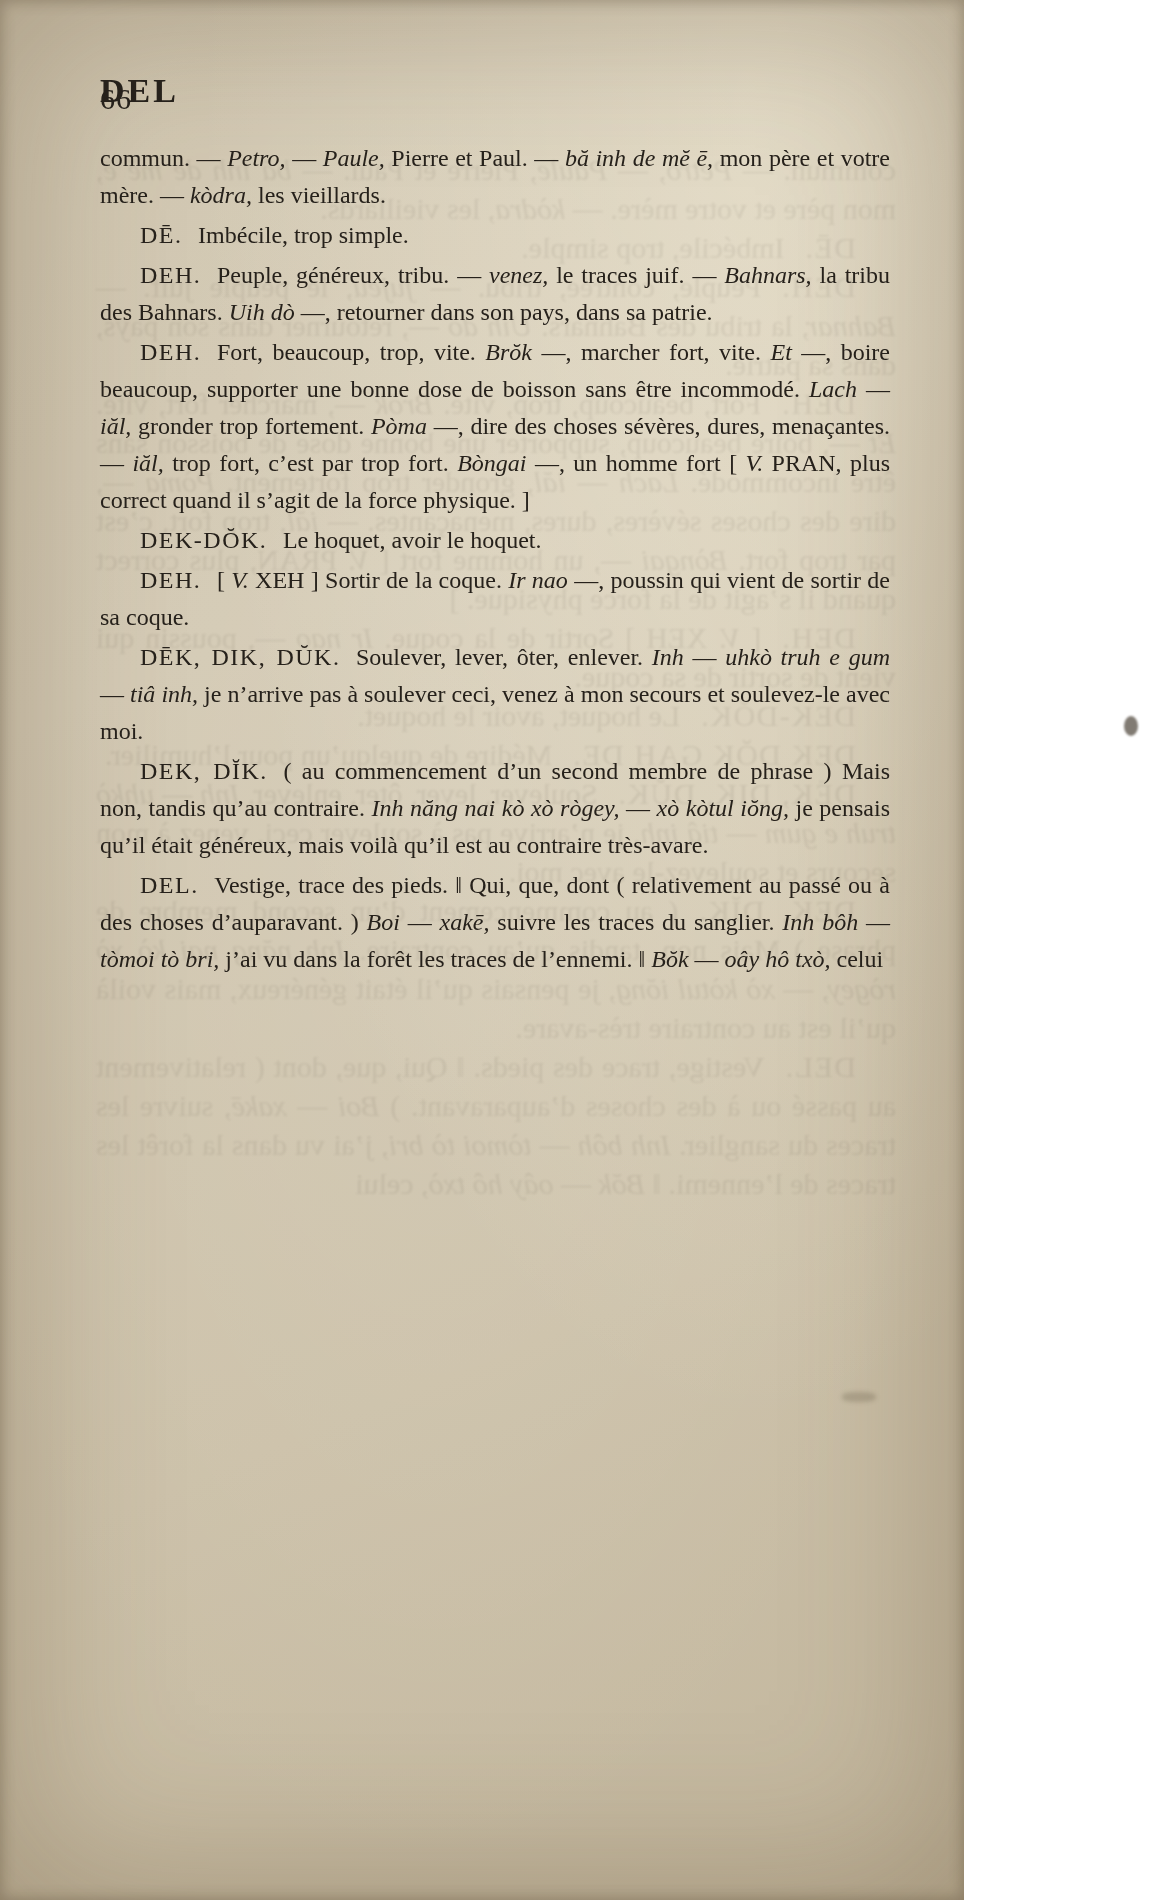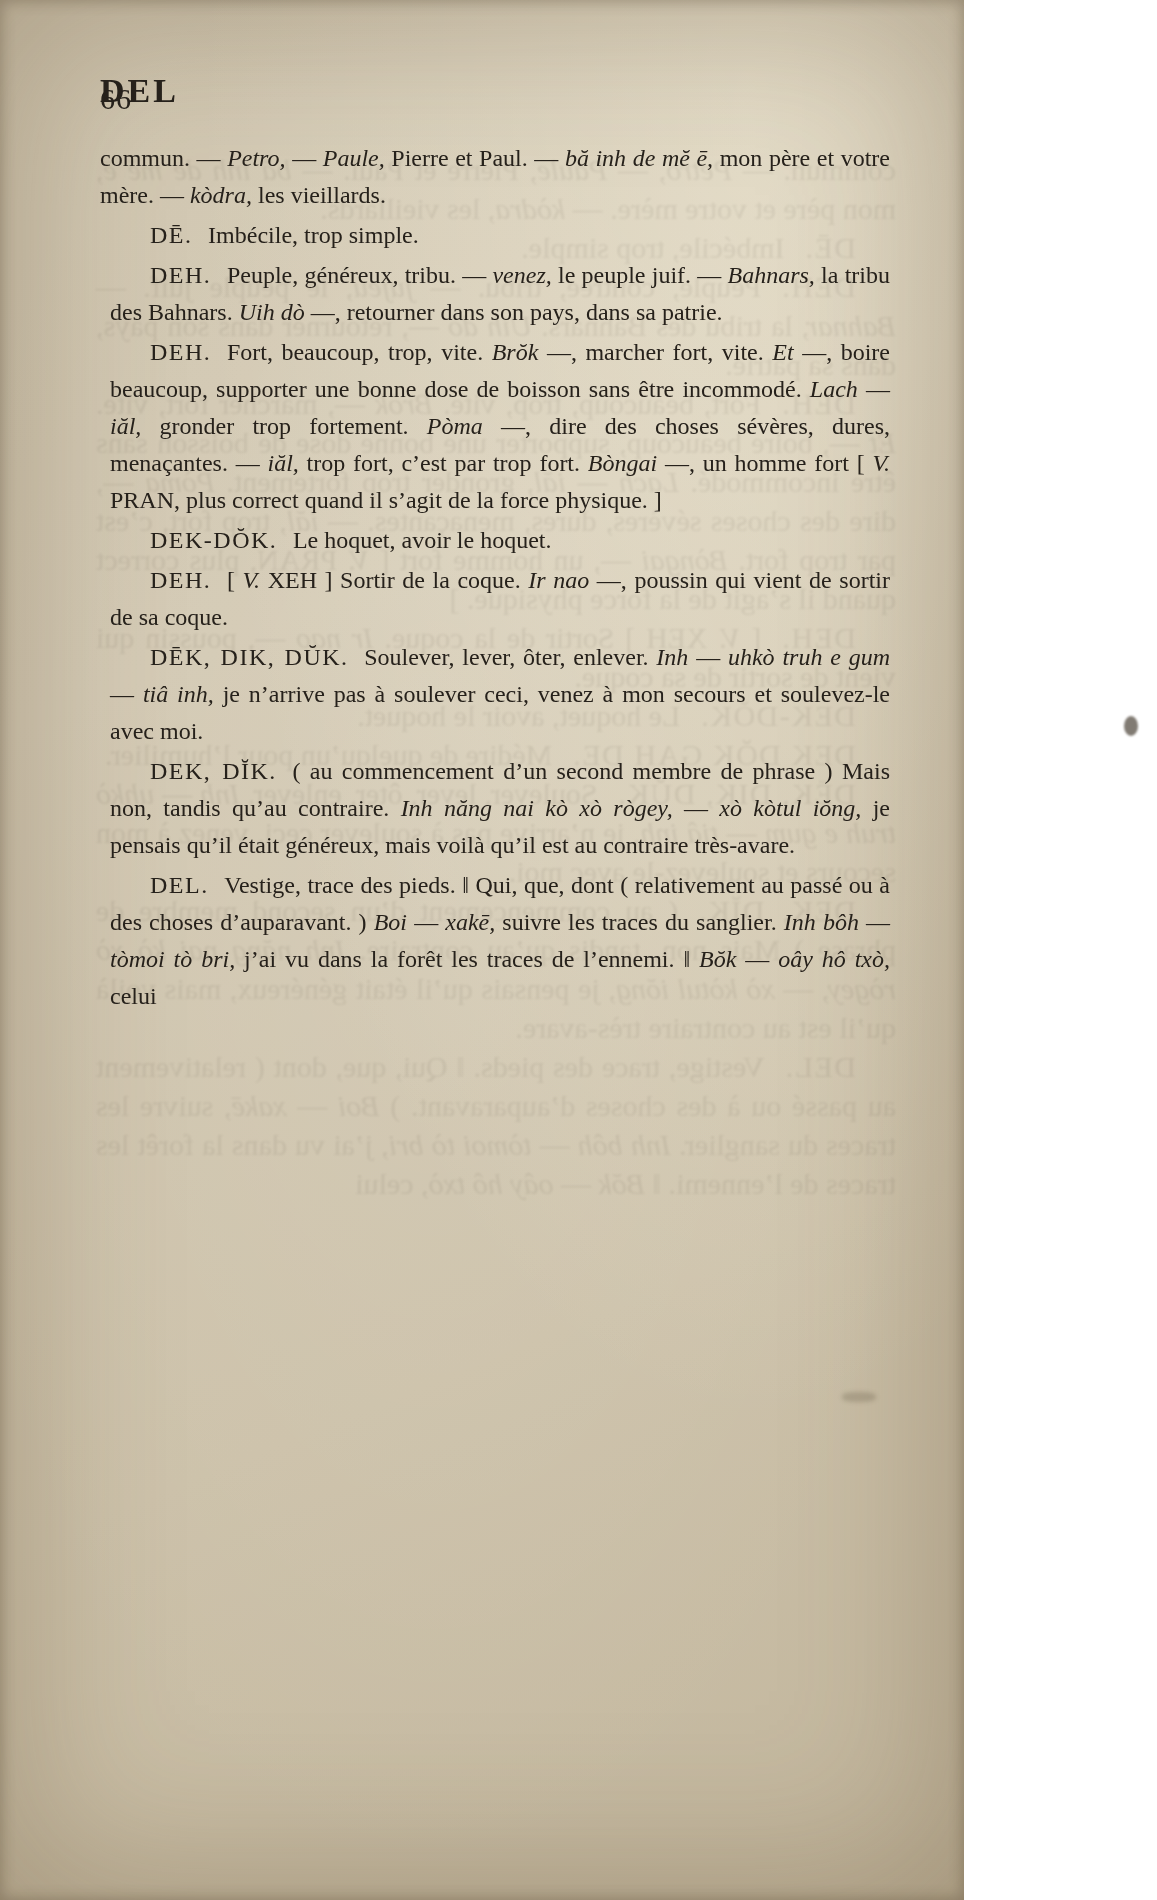--- a/index.html
+++ b/index.html
@@ -34,21 +34,21 @@
   }
   .text-block {
     position: absolute;
     left: 100px; top: 140px; width: 790px;
     font-size: 24px; line-height: 37px;
     text-align: justify;
     hyphens: auto;
   }
   .text-block p.entry { margin: 0; padding: 0; }
   .text-block p.entry + p.entry { margin-top: 3px; }
-  .text-block p.indent { text-indent: 40px; margin-left: 10px; }
+  .text-block p.indent { text-indent: 40px; }
   .it { font-style: italic; }
   .hw { letter-spacing: 1.5px; margin-right: 0.65em; }
   
   .ghost-block {
     position: absolute;
     left: 96px; top: 150px; width: 800px;
     font-size: 30px; line-height: 39px;
     text-align: justify;
     transform: scaleX(-1);
     opacity: 0.085;
@@ -85,21 +85,21 @@
       <p class="entry indent"><span class="hw">DEK-DŎK.</span><span>Le hoquet, avoir le hoquet.</span></p>
       <p class="entry indent"><span class="hw">DEK DŎK GAH DE.</span><span>Médire de quelqu’un pour l’humilier.</span></p>
       <p class="entry indent"><span class="hw">DĒK, DIK, DŬK.</span><span>Soulever, lever, ôter, enlever. </span><span class="it">Inh</span><span> — </span><span class="it">uhkò truh e gum</span><span> — </span><span class="it">tiâ inh,</span><span> je n’arrive pas à soulever ceci, venez à mon secours et soulevez-le avec moi.</span></p>
       <p class="entry indent"><span class="hw">DEK, DĬK.</span><span>( au commencement d’un second membre de phrase ) Mais non, tandis qu’au contraire. </span><span class="it">Inh năng nai kò xò rògey,</span><span> — </span><span class="it">xò kòtul iŏng,</span><span> je pensais qu’il était généreux, mais voilà qu’il est au contraire très-avare.</span></p>
       <p class="entry indent"><span class="hw">DEL.</span><span>Vestige, trace des pieds. ‖ Qui, que, dont ( relativement au passé ou à des choses d’auparavant. ) </span><span class="it">Boi</span><span> — </span><span class="it">xakē,</span><span> suivre les traces du sanglier. </span><span class="it">Inh bôh</span><span> — </span><span class="it">tòmoi tò bri,</span><span> j’ai vu dans la forêt les traces de l’ennemi. ‖ </span><span class="it">Bŏk</span><span> — </span><span class="it">oây hô txò,</span><span> celui</span></p>
     </div>
 
   <div class="text-block" id="text-block" lang="fr">
       <p class="entry"><span>commun. — </span><span class="it">Petro,</span><span> — </span><span class="it">Paule,</span><span> Pierre et Paul. — </span><span class="it">bă inh de mĕ ē,</span><span> mon père et votre mère. — </span><span class="it">kòdra,</span><span> les vieillards.</span></p>
       <p class="entry indent"><span class="hw">DĒ.</span><span>Imbécile, trop simple.</span></p>
-      <p class="entry indent"><span class="hw">DEH.</span><span>Peuple, généreux, tribu. — </span><span class="it">venez,</span><span> le peuple juif. — </span><span class="it">Bahnars,</span><span> la tribu des Bahnars. </span><span class="it">Uih dò</span><span> —, retourner dans son pays, dans sa patrie.</span></p>
+      <p class="entry indent"><span class="hw">DEH.</span><span>Peuple, généreux, tribu. — </span><span class="it">venez,</span><span> le traces juif. — </span><span class="it">Bahnars,</span><span> la tribu des Bahnars. </span><span class="it">Uih dò</span><span> —, retourner dans son pays, dans sa patrie.</span></p>
       <p class="entry indent"><span class="hw">DEH.</span><span>Fort, beaucoup, trop, vite. </span><span class="it">Brŏk</span><span> —, marcher fort, vite. </span><span class="it">Et</span><span> —, boire beaucoup, supporter une bonne dose de boisson sans être incommodé. </span><span class="it">Lach</span><span> — </span><span class="it">iăl,</span><span> gronder trop fortement. </span><span class="it">Pòma</span><span> —, dire des choses sévères, dures, menaçantes. — </span><span class="it">iăl,</span><span> trop fort, c’est par trop fort. </span><span class="it">Bòngai</span><span> —, un homme fort [ </span><span class="it">V.</span><span> PRAN, plus correct quand il s’agit de la force physique. ]</span></p>
       <p class="entry indent"><span class="hw">DEK-DŎK.</span><span>Le hoquet, avoir le hoquet.</span></p>
       <p class="entry indent"><span class="hw">DEH.</span><span>[ </span><span class="it">V.</span><span> XEH ] Sortir de la coque. </span><span class="it">Ir nao</span><span> —, poussin qui vient de sortir de sa coque.</span></p>
       <p class="entry indent"><span class="hw">DĒK, DIK, DŬK.</span><span>Soulever, lever, ôter, enlever. </span><span class="it">Inh</span><span> — </span><span class="it">uhkò truh e gum</span><span> — </span><span class="it">tiâ inh,</span><span> je n’arrive pas à soulever ceci, venez à mon secours et soulevez-le avec moi.</span></p>
       <p class="entry indent"><span class="hw">DEK, DĬK.</span><span>( au commencement d’un second membre de phrase ) Mais non, tandis qu’au contraire. </span><span class="it">Inh năng nai kò xò rògey,</span><span> — </span><span class="it">xò kòtul iŏng,</span><span> je pensais qu’il était généreux, mais voilà qu’il est au contraire très-avare.</span></p>
       <p class="entry indent"><span class="hw">DEL.</span><span>Vestige, trace des pieds. ‖ Qui, que, dont ( relativement au passé ou à des choses d’auparavant. ) </span><span class="it">Boi</span><span> — </span><span class="it">xakē,</span><span> suivre les traces du sanglier. </span><span class="it">Inh bôh</span><span> — </span><span class="it">tòmoi tò bri,</span><span> j’ai vu dans la forêt les traces de l’ennemi. ‖ </span><span class="it">Bŏk</span><span> — </span><span class="it">oây hô txò,</span><span> celui</span></p>
     </div>
 
   <div class="speck speck-1"></div>
   <div class="speck speck-2"></div>

